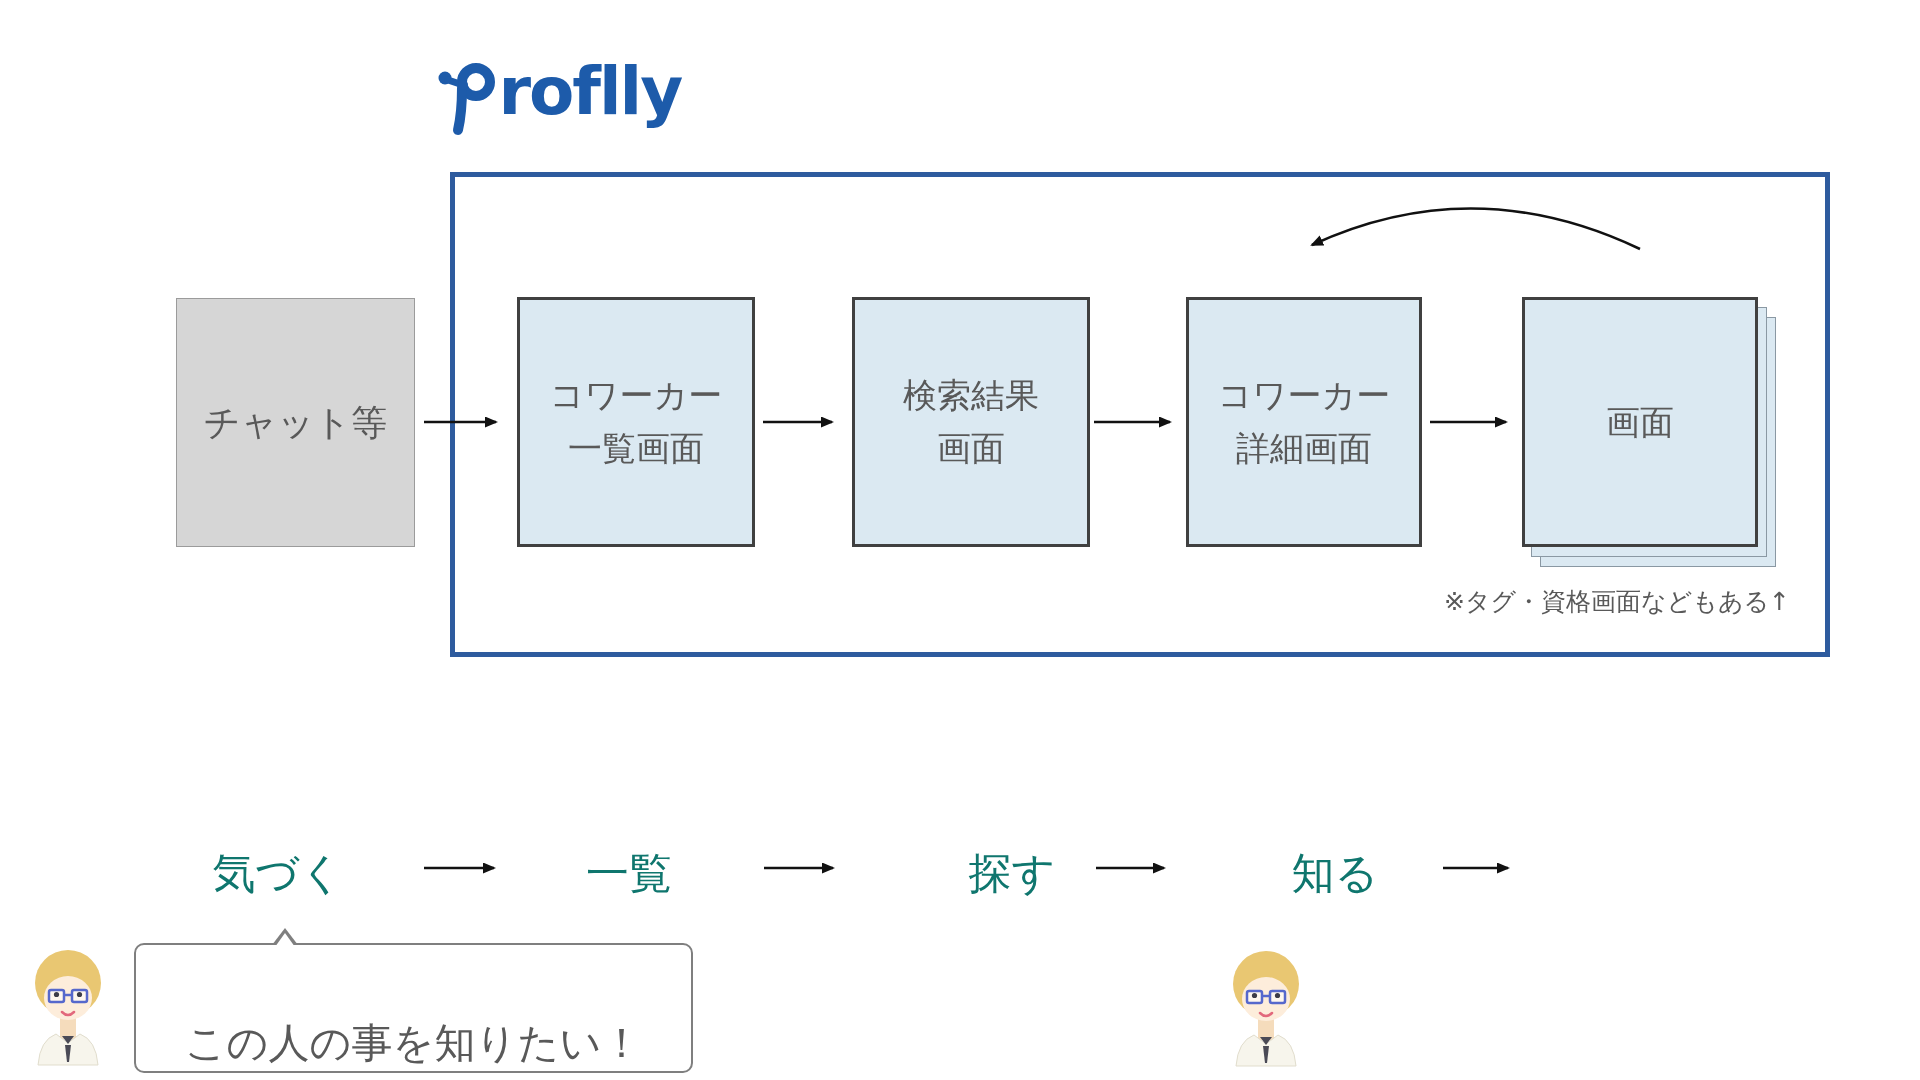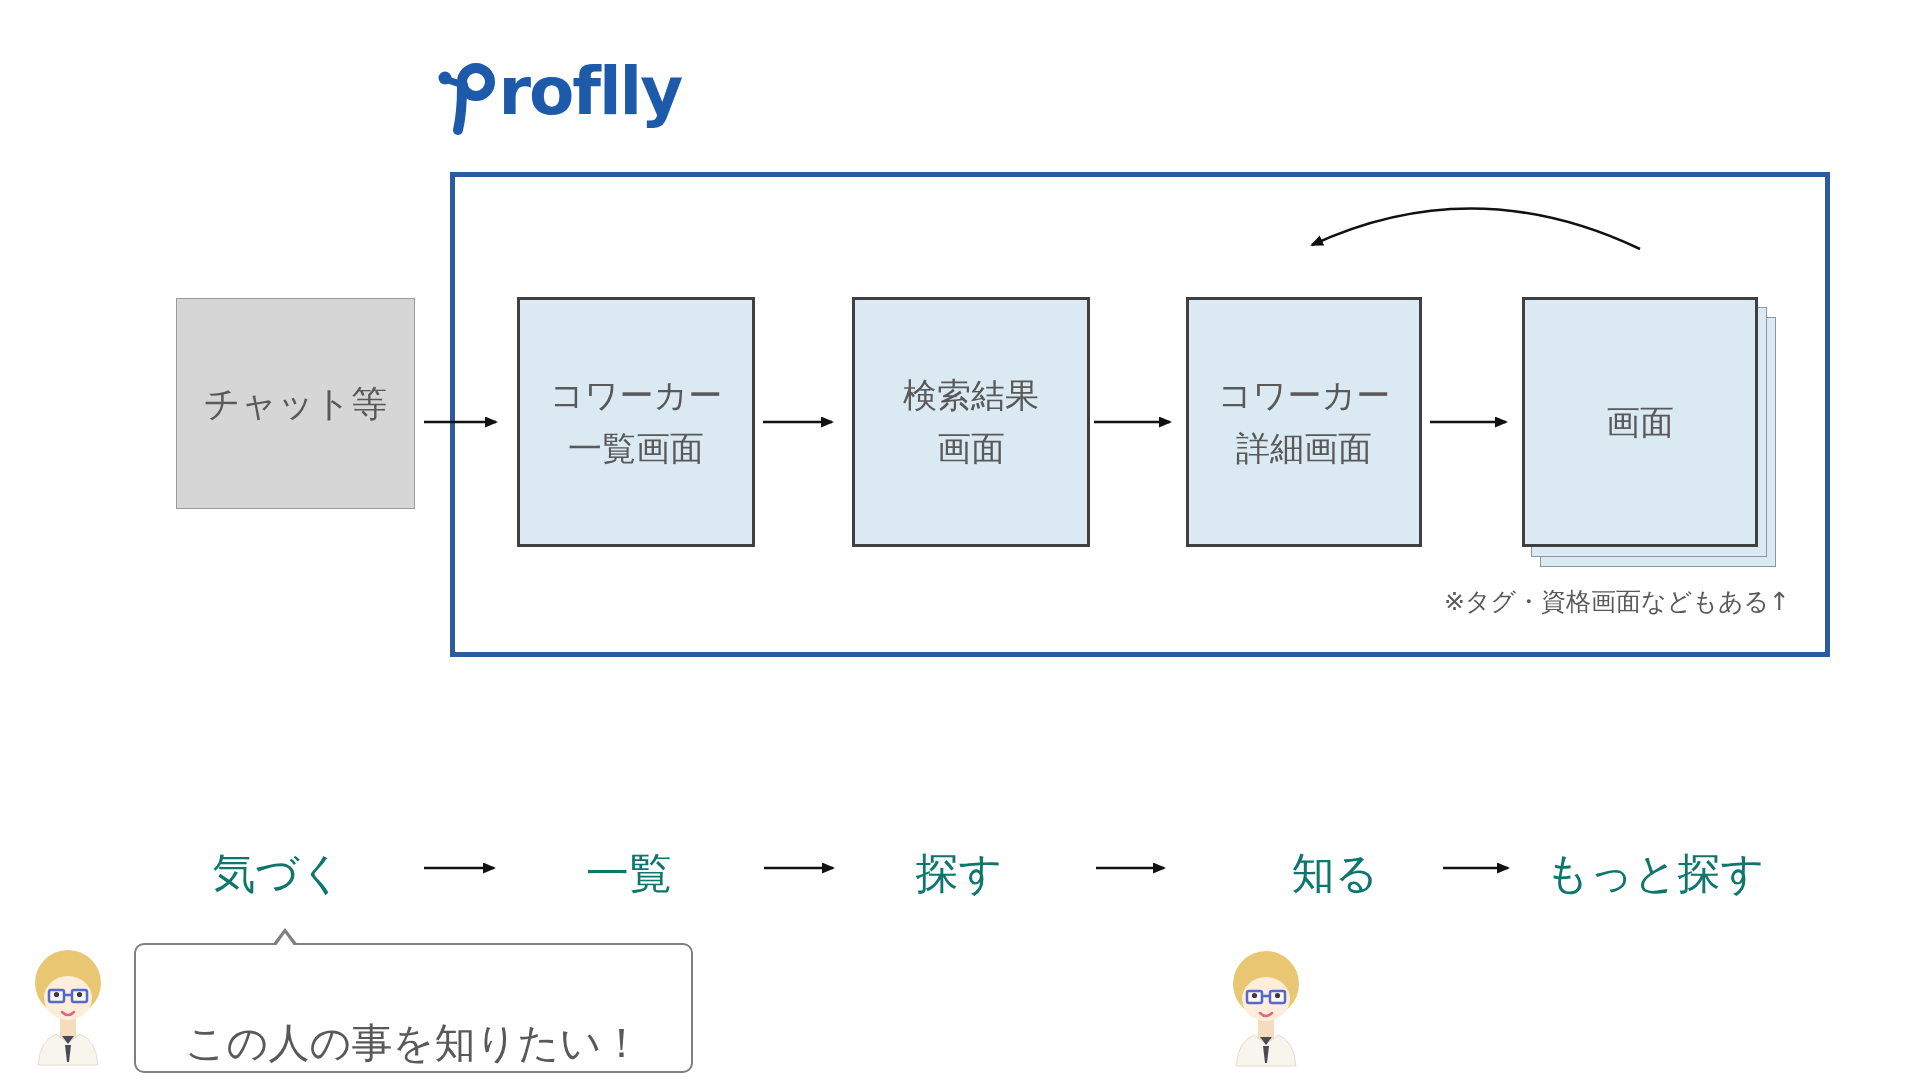--- a/index.html
+++ b/index.html
@@ -24,21 +24,21 @@
   }
 
   
   .screen-box {
     position:absolute; width:238px; height:250px;
     background:#dbe9f2; border:3px solid #404040; box-sizing:border-box;
     display:flex; flex-direction:column; align-items:center; justify-content:center;
     font-size:34px; color:#595959; line-height:1.55; text-align:center;
   }
   .entry-box { background:#d6d6d6; border:1px solid #9b9b9b; font-size:36px; }
-  .pos-entry { left:176px; top:298px; width:239px; height:211px; }
+  .pos-entry { left:176px; top:298px; width:239px; height:249px; }
   .pos1 { left:517px;  top:297px; }
   .pos2 { left:852px;  top:297px; }
   .pos3 { left:1186px; top:297px; width:236px; }
   .stack { position:absolute; left:1522px; top:297px; width:254px; height:270px; }
   .sheet {
     position:absolute; width:236px; height:250px;
     background:#dbe9f2; border:1px solid #8a98a3; box-sizing:border-box;
   }
   .sheet.s2 { left:9px;  top:10px; }
   .sheet.s3 { left:18px; top:20px; }
@@ -143,23 +143,22 @@
     <path d="M1640,249 Q1474,170 1312,245" fill="none" stroke="#111111" stroke-width="2.6" marker-end="url(#ah)"></path>
 
     <line x1="424" y1="868" x2="494" y2="868" stroke="#111111" stroke-width="2.6" marker-end="url(#ah)"></line>
     <line x1="764" y1="868" x2="833" y2="868" stroke="#111111" stroke-width="2.6" marker-end="url(#ah)"></line>
     <line x1="1096" y1="868" x2="1164" y2="868" stroke="#111111" stroke-width="2.6" marker-end="url(#ah)"></line>
     <line x1="1443" y1="868" x2="1508" y2="868" stroke="#111111" stroke-width="2.6" marker-end="url(#ah)"></line>
   </svg>
 
   <div class="j-step" style="left:278px">気づく</div>
   <div class="j-step" style="left:629px">一覧</div>
-  <div class="j-step" style="left:959px">探す</div>
+  <div class="j-step" style="left:1012px">探す</div>
   <div class="j-step" style="left:1335px">知る</div>
-  <div class="j-step" style="left:1655px">もっと探す</div>
 
   <svg class="avatar" style="left:28px; top:942px;" viewBox="0 0 80 122">
     <rect x="32" y="70" width="16" height="26" fill="#f5dcbc"></rect>
     <path d="M10,122 Q12,97 28,91 L40,100 L52,91 Q68,97 70,122 Z" fill="#f7f5ec" stroke="#e1ddcd" stroke-width="1"></path>
     <polygon points="34,93 46,93 40,101" fill="#4a4a56"></polygon>
     <polygon points="37,102 43,102 41,119 39,119" fill="#4a4a56"></polygon>
     <circle cx="40" cy="40" r="33" fill="#e9c772"></circle>
     <ellipse cx="40" cy="55" rx="24" ry="22" fill="#fdeddb"></ellipse>
     <rect x="21" y="47" width="15" height="12" rx="2" fill="#ffffff" fill-opacity="0.55" stroke="#5668cc" stroke-width="2.5"></rect>
     <rect x="44" y="47" width="15" height="12" rx="2" fill="#ffffff" fill-opacity="0.55" stroke="#5668cc" stroke-width="2.5"></rect>

